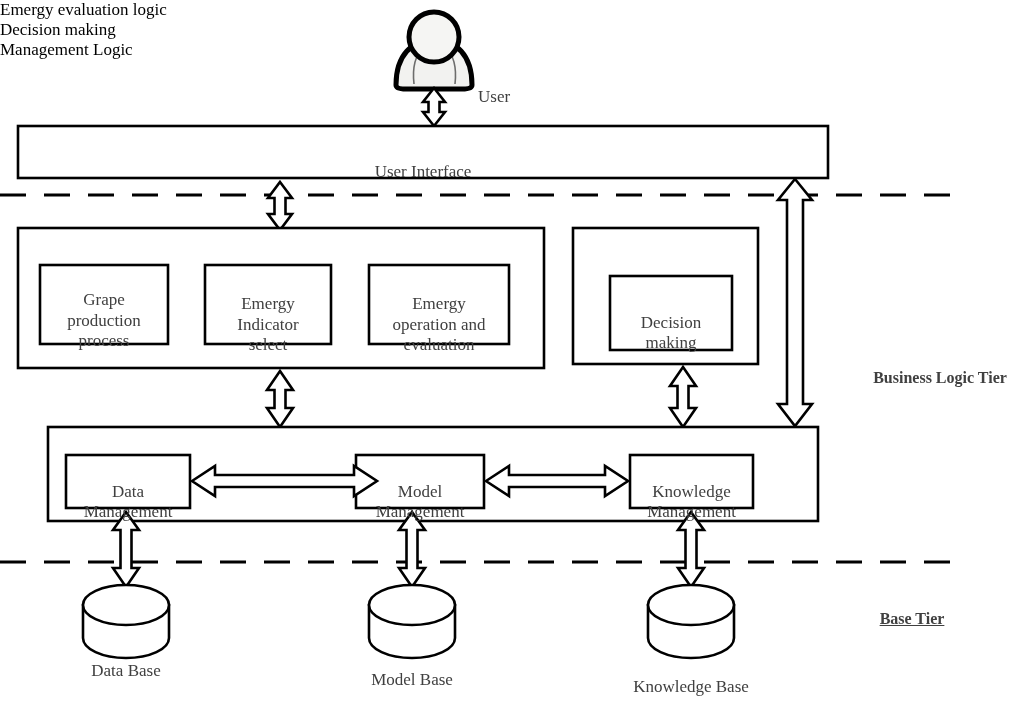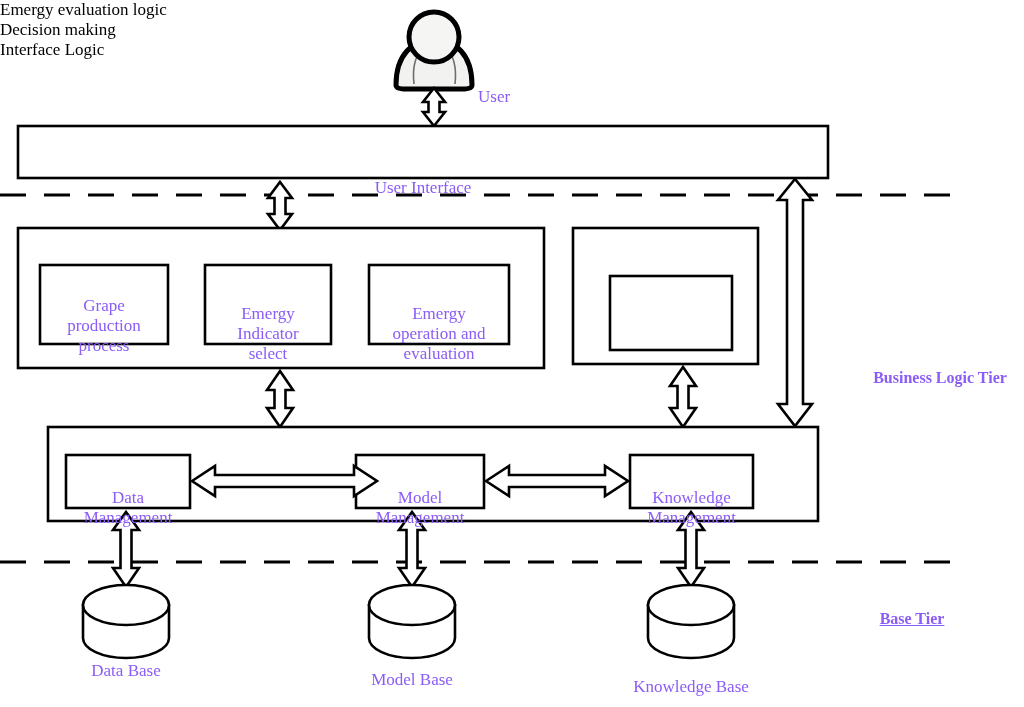--- a/index.html
+++ b/index.html
@@ -26,32 +26,32 @@
     width: 1024px;
     height: 707px;
   }
   .box-label,
   .free-label,
   .tier-label {
     position: absolute;
     text-align: center;
     line-height: 1.18;
     white-space: pre-line;
-    color: #8b5cf6;
+    color: #404040;
   }
   .box-label { font-size: 17px; }
   .container-title { font-size: 17px; }
   .free-label { font-size: 17px; }
   .tier-label {
     font-size: 16px;
     font-weight: bold;
   }
   .centerer {
     display: flex;
-    align-items: flex-end;
+    align-items: center;
     justify-content: center;
     height: 100%;
   }
 </style>
 </head>
 <body>
 
 <div id="canvas">
 
   <svg class="svg-layer" viewBox="0 0 1024 707" xmlns="http://www.w3.org/2000/svg">
@@ -191,22 +191,26 @@
 select</span></div>
   </div>
   <div class="box-label" style="left:369px; top:265px; width:140px; height:79px;">
     <div class="centerer"><span>Emergy
 operation and
 evaluation</span></div>
   </div>
 
   <div class="container-title" style="left:573px; top:238px; width:185px;">Decision making</div>
 
-
-  <div class="container-title" style="left:48px; top:432px; width:770px;">Interface Logic</div>
+  <div class="box-label" style="left:610px; top:276px; width:122px; height:74px;">
+    <div class="centerer"><span>Decision
+making</span></div>
+  </div>
+
+  <div class="container-title" style="left:48px; top:432px; width:770px;">Management Logic</div>
 
   <div class="box-label" style="left:66px; top:455px; width:124px; height:53px;">
     <div class="centerer"><span>Data
 Management</span></div>
   </div>
   <div class="box-label" style="left:356px; top:455px; width:128px; height:53px;">
     <div class="centerer"><span>Model
 Management</span></div>
   </div>
   <div class="box-label" style="left:630px; top:455px; width:123px; height:53px;">

